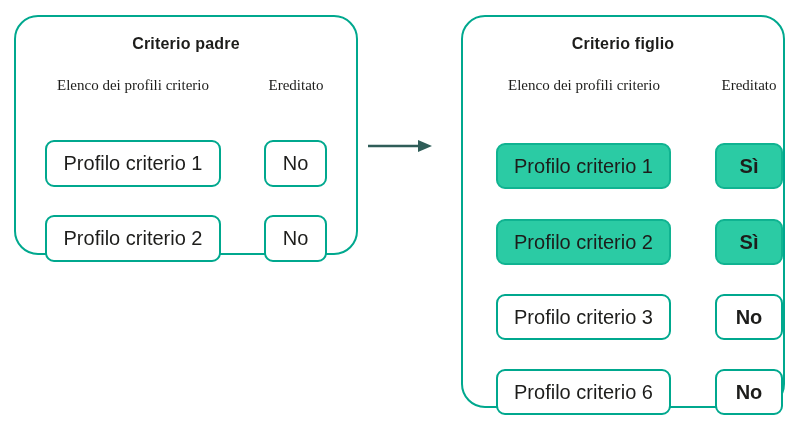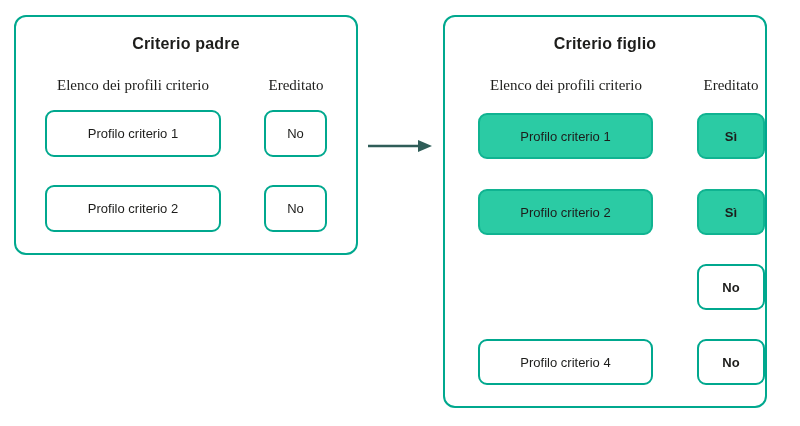--- a/index.html
+++ b/index.html
@@ -17,24 +17,24 @@
     height: 426px;
     background: #ffffff;
     font-family: "Liberation Sans", sans-serif;
     color: var(--ink);
     overflow: hidden;
   }
   .panel {
     position: absolute;
     background: #ffffff;
     border: 2px solid var(--teal);
-    border-radius: 12px;
+    border-radius: 24px;
   }
   .panel-parent { left: 14px; top: 15px; width: 344px; height: 240px; }
-  .panel-child  { left: 443px; top: 15px; width: 324px; height: 393px; }
+  .panel-child  { left: 461px; top: 15px; width: 324px; height: 393px; }
   .panel-title {
     position: absolute;
     top: 18px;
     left: 0;
     width: 100%;
     text-align: center;
     font-size: 16px;
     font-weight: bold;
     letter-spacing: 0.2px;
   }
@@ -45,22 +45,23 @@
     white-space: nowrap;
     font-size: 15px;
     font-family: Liberation Serif, serif;
   }
   .box {
     position: absolute;
     display: flex;
     align-items: center;
     justify-content: center;
     border-radius: 9px;
-    font-size: 13px;
+    font-size: 20px;
     white-space: nowrap;
+    margin-top: 30px;
   }
   .box.outline { background: #ffffff; border: 2px solid var(--teal); }
   .box.filled  { background: var(--green-fill); border: 2px solid var(--green-border); }
 
   
   .panel-parent .profile-box { left: 29px;  width: 176px; height: 47px; }
   .panel-parent .status-box  { left: 248px; width: 63px;  height: 47px; }
   .panel-parent .hdr-profiles  { left: 117px; }
   .panel-parent .hdr-inherited { left: 280px; }
 
@@ -104,19 +105,20 @@
     <div class="panel-title">Criterio figlio</div>
     <div class="col-header hdr-profiles">Elenco dei profili criterio</div>
     <div class="col-header hdr-inherited">Ereditato</div>
 
     <div class="box filled profile-box" style="top:96px">Profilo criterio 1</div>
     <div class="box filled status-box" style="top:96px">Sì</div>
 
     <div class="box filled profile-box" style="top:172px">Profilo criterio 2</div>
     <div class="box filled status-box" style="top:172px">Sì</div>
 
+    <div class="box outline profile-box" style="top:247px">Profilo criterio 3</div>
     <div class="box outline status-box" style="top:247px">No</div>
 
-    <div class="box outline profile-box" style="top:322px">Profilo criterio 4</div>
+    <div class="box outline profile-box" style="top:322px">Profilo criterio 6</div>
     <div class="box outline status-box" style="top:322px">No</div>
   </div>
 
 </div>
 
 </body></html>

